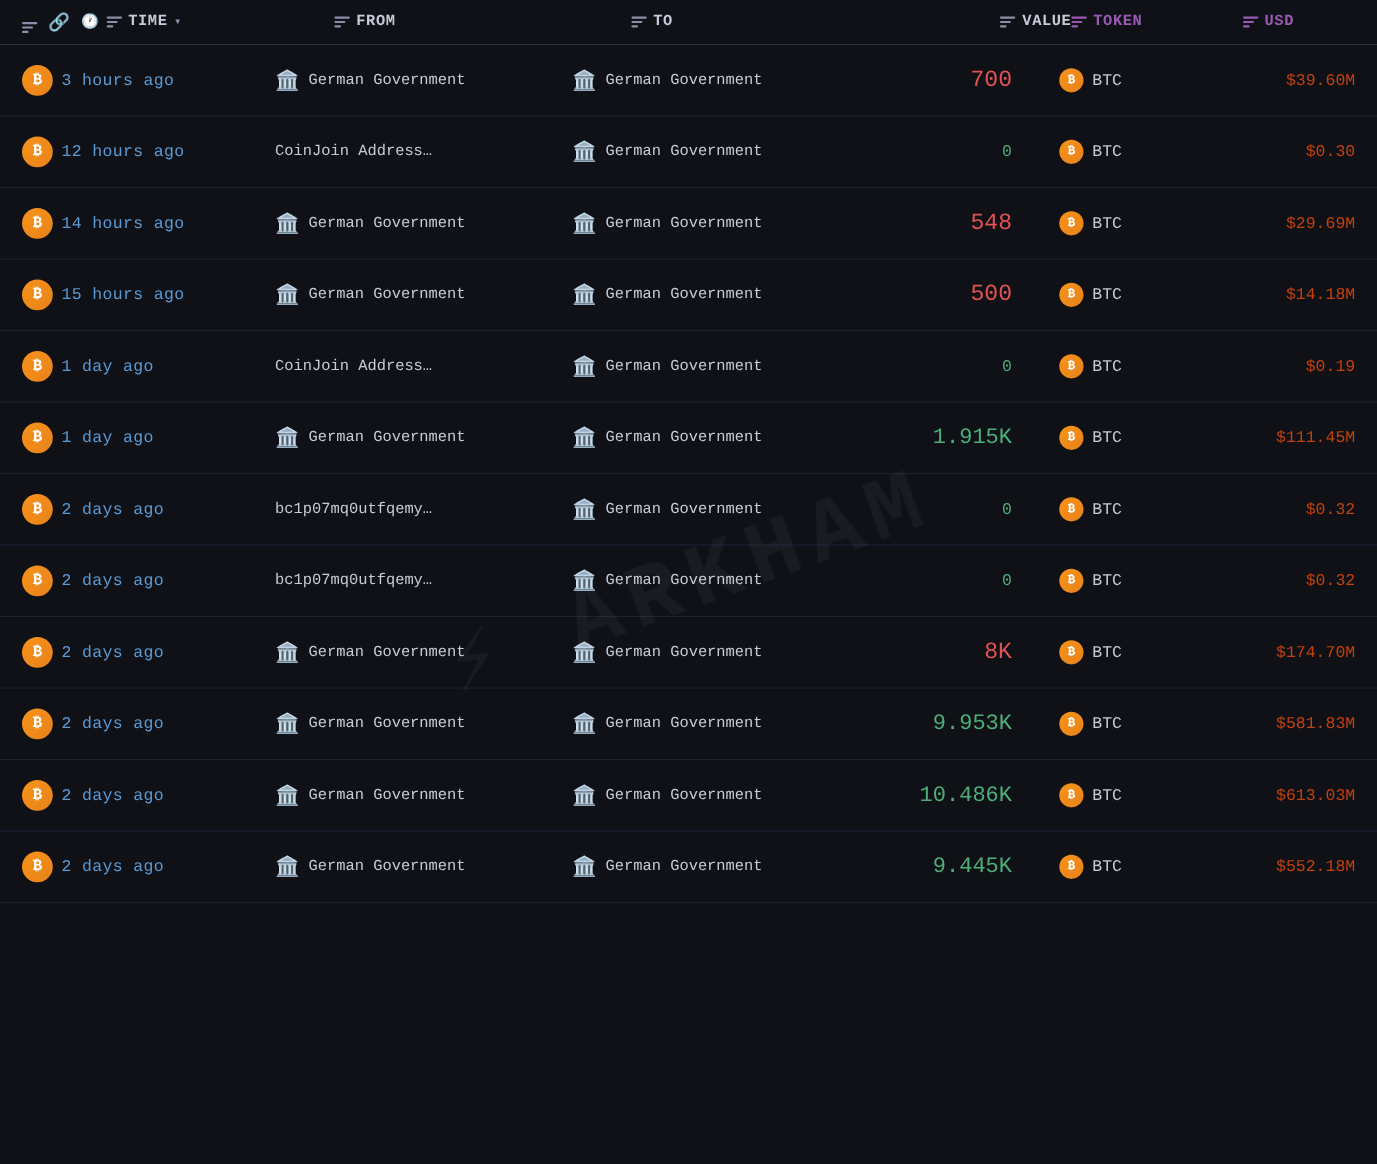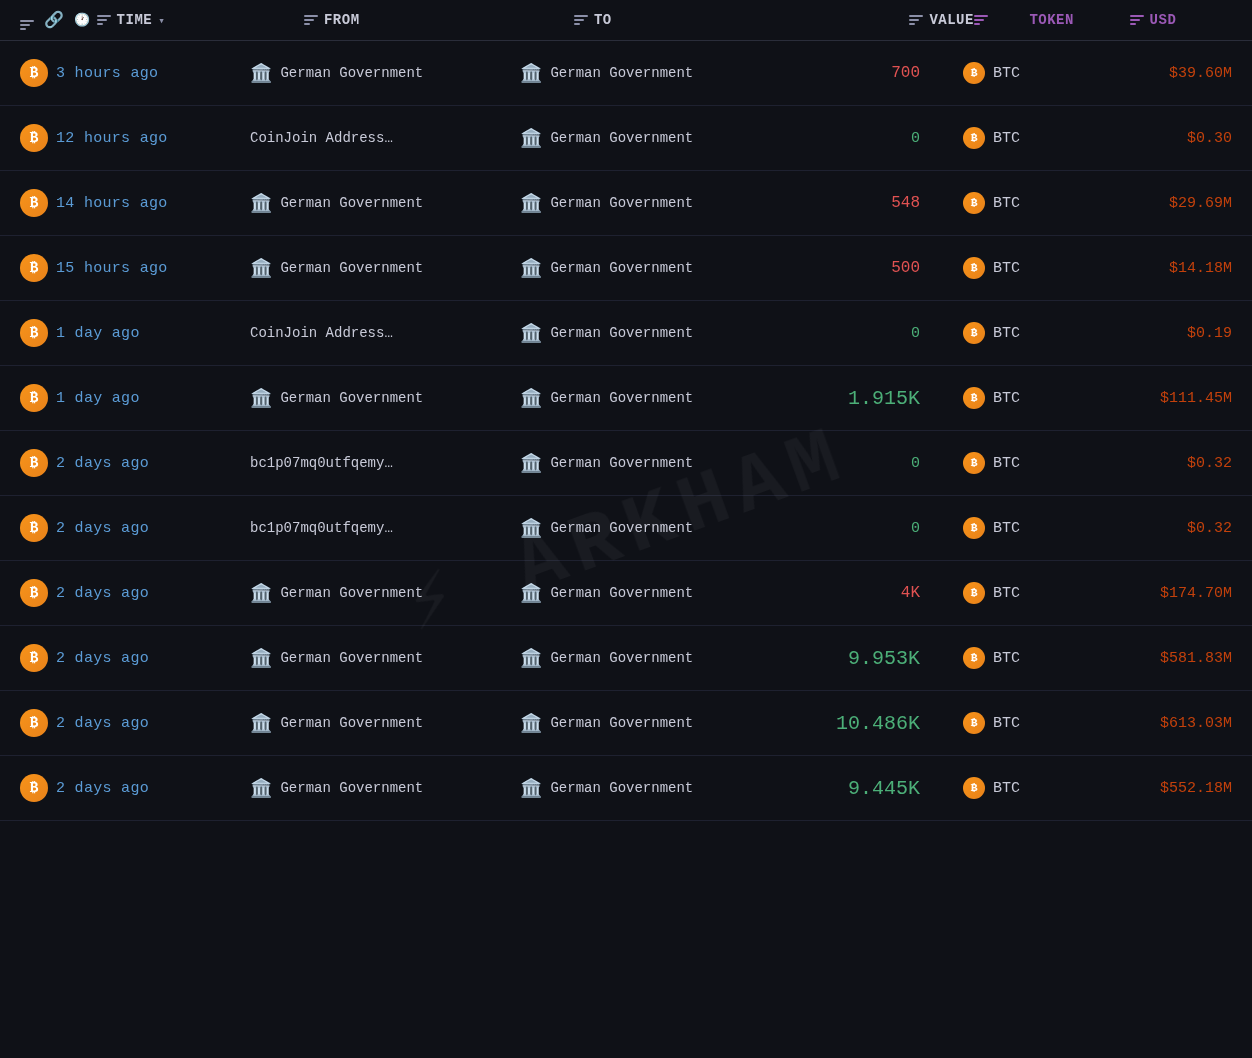--- a/index.html
+++ b/index.html
@@ -33,21 +33,21 @@
       color: #8b8fa8;
       font-size: 14px;
       font-weight: 600;
       letter-spacing: 0.5px;
     }
 
     .header-cell.time-col { width: 230px; }
     .header-cell.from-col { width: 270px; }
     .header-cell.to-col   { width: 270px; }
     .header-cell.value-col { width: 130px; justify-content: flex-end; }
-    .header-cell.token-col { width: 100px; justify-content: space-between; }
+    .header-cell.token-col { width: 100px; justify-content: flex-start; }
     .header-cell.usd-col   { flex: 1; justify-content: center; }
 
     .filter-icon {
       width: 14px;
       height: 10px;
       display: inline-flex;
       flex-direction: column;
       gap: 2px;
       cursor: pointer;
     }
@@ -134,21 +134,21 @@
       color: #c8cad8;
       font-size: 14px;
       white-space: nowrap;
       overflow: hidden;
       text-overflow: ellipsis;
       max-width: 200px;
     }
 
     .value-red {
       color: #e05252;
-      font-size: 16px;
+      font-size: 21px;
       font-weight: 500;
     }
     .value-green {
       color: #4caf78;
       font-size: 20px;
       font-weight: 500;
     }
     .value-zero {
       color: #4caf78;
       font-size: 15px;
@@ -446,21 +446,21 @@
       </div>
       <div class="cell from-col">
         <span class="entity-icon">🏛️</span>
         <span class="entity-text">German Government</span>
       </div>
       <div class="cell to-col">
         <span class="entity-icon">🏛️</span>
         <span class="entity-text">German Government</span>
       </div>
       <div class="cell value-col">
-        <span class="value-red">4K</span>
+        <span class="value-red">8K</span>
       </div>
       <div class="cell token-col">
         <div class="btc-icon-small">₿</div>
         <span class="token-text">BTC</span>
       </div>
       <div class="cell usd-col">
         <span class="usd-text">$174.70M</span>
       </div>
     </div>
     <div class="data-row">

